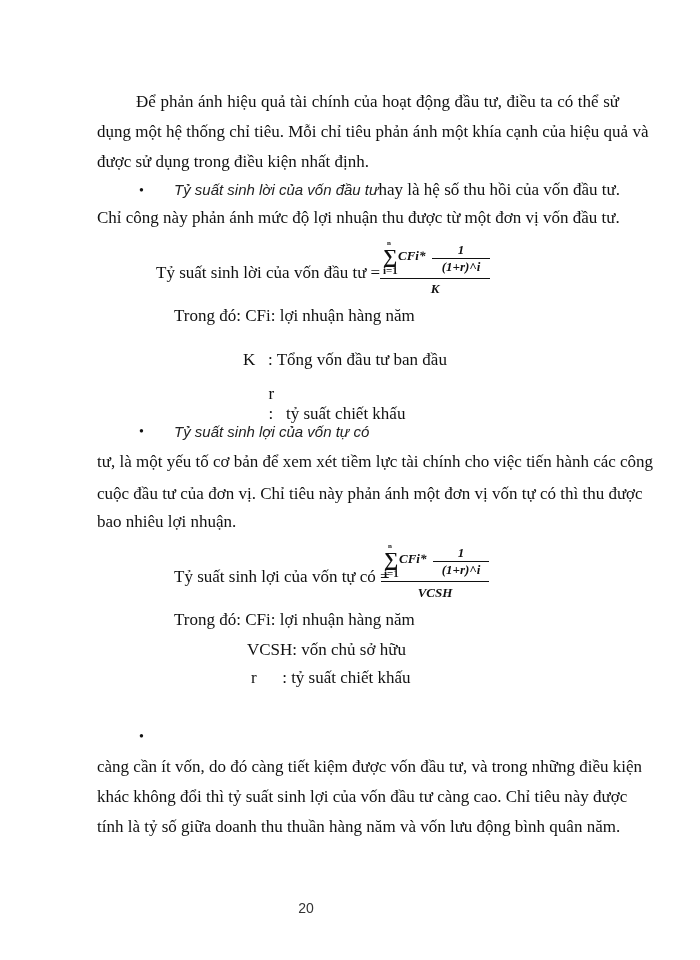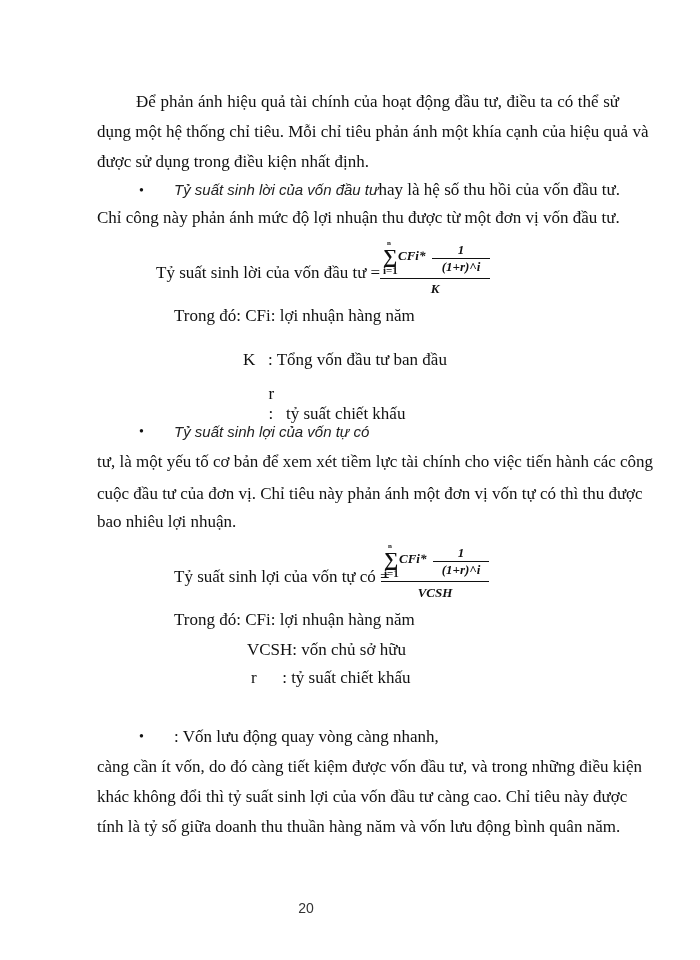--- a/index.html
+++ b/index.html
@@ -105,20 +105,19 @@
     <div class="line" style="left:251px;top:668px;">
       <span>r</span>&nbsp;&nbsp;&nbsp;&nbsp;&nbsp;
       <span>: tỷ suất chiết khấu</span>
     </div>
   </div>
 </div>
 
 <div>
   <span class="bullet" style="left:139px;top:727px;">•</span>
   <div class="line" style="left:174px;width:445px;top:727px;display:flex;justify-content:space-between;">
-    <span>: Vốn lưu động quay vòng càng nhanh,</span>
   </div>
   <div class="line just" style="top:757px;">càng cần ít vốn, do đó càng tiết kiệm được vốn đầu tư, và trong những điều kiện</div>
   <div class="line just" style="top:787px;">khác không đổi thì tỷ suất sinh lợi của vốn đầu tư càng cao. Chỉ tiêu này được</div>
   <div class="line" style="left:97px;top:817px;">tính là tỷ số giữa doanh thu thuần hàng năm và vốn lưu động bình quân năm.</div>
 </div>
 
 <div class="pagenum">20</div>
 
 </body></html>

